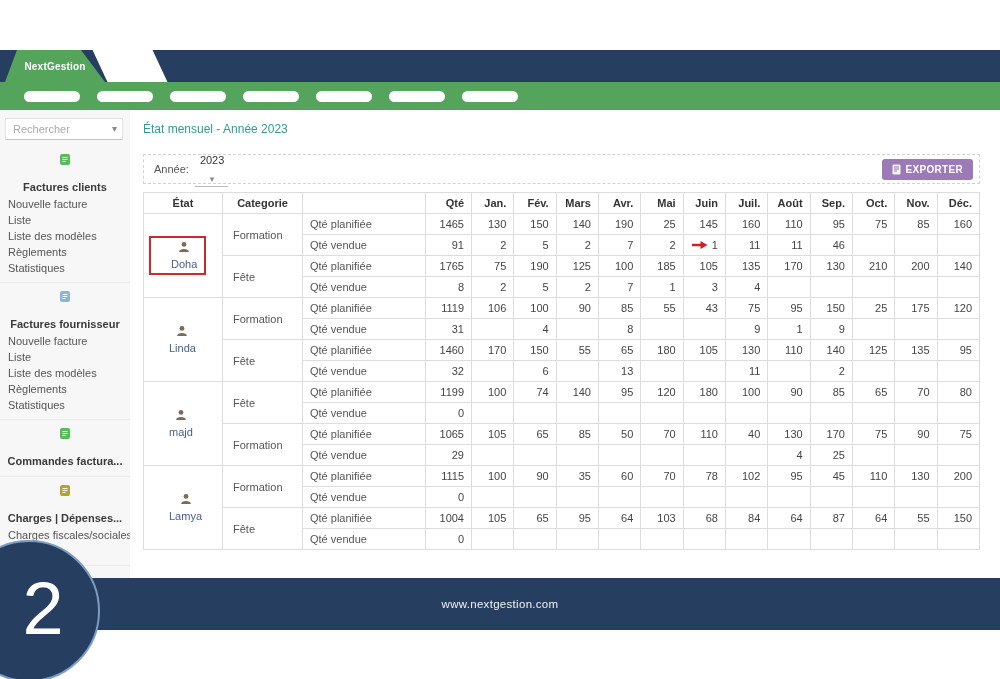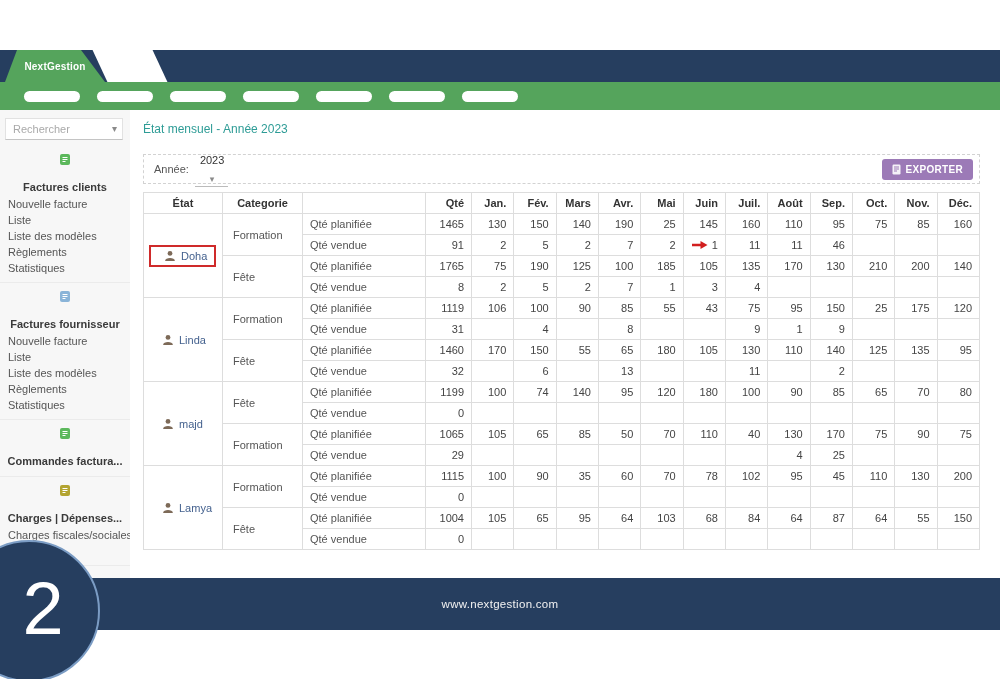--- a/index.html
+++ b/index.html
@@ -44,21 +44,21 @@
 
   
   .report-table { position:absolute; left:13px; top:82px; border-collapse:collapse; table-layout:fixed; width:837px; font-size:11px; color:#444; }
   .report-table th, .report-table td { border:1px solid #ddd; height:21px; padding:0 7px; white-space:nowrap; overflow:hidden; }
   .report-table th { color:#333; font-weight:bold; background:#fff; }
   th.txt-h { text-align:center; }
   th.num-h, td.num { text-align:right; }
   td.metric { color:#555; text-align:left; }
   td.cat { color:#555; text-align:left; padding-left:10px; }
   td.etat { text-align:left; padding-left:5px; }
-  .person { display:inline-flex; align-items:center; gap:5px; padding:3px 7px 3px 13px; cursor:pointer; }
+  .person { display:inline-flex; align-items:center; gap:5px; padding:3px 7px 3px 20px; cursor:pointer;flex-direction:column; }
   .person.hl { border:2px solid #cf2a2a; }
   .pname { color:#44618e; }
   .arrowwrap { display:inline-flex; align-items:center; gap:4px; }
 
   
   .footer { position:absolute; left:0; top:578px; width:1000px; height:52px; background:#263e5f; display:flex; align-items:center; justify-content:center; }
   .footer-url { color:#f2f2f2; font-size:11.5px; letter-spacing:.3px; }
 
   
   .badge-circle { position:absolute; left:-42px; top:540px; width:142px; height:142px; border-radius:50%;

